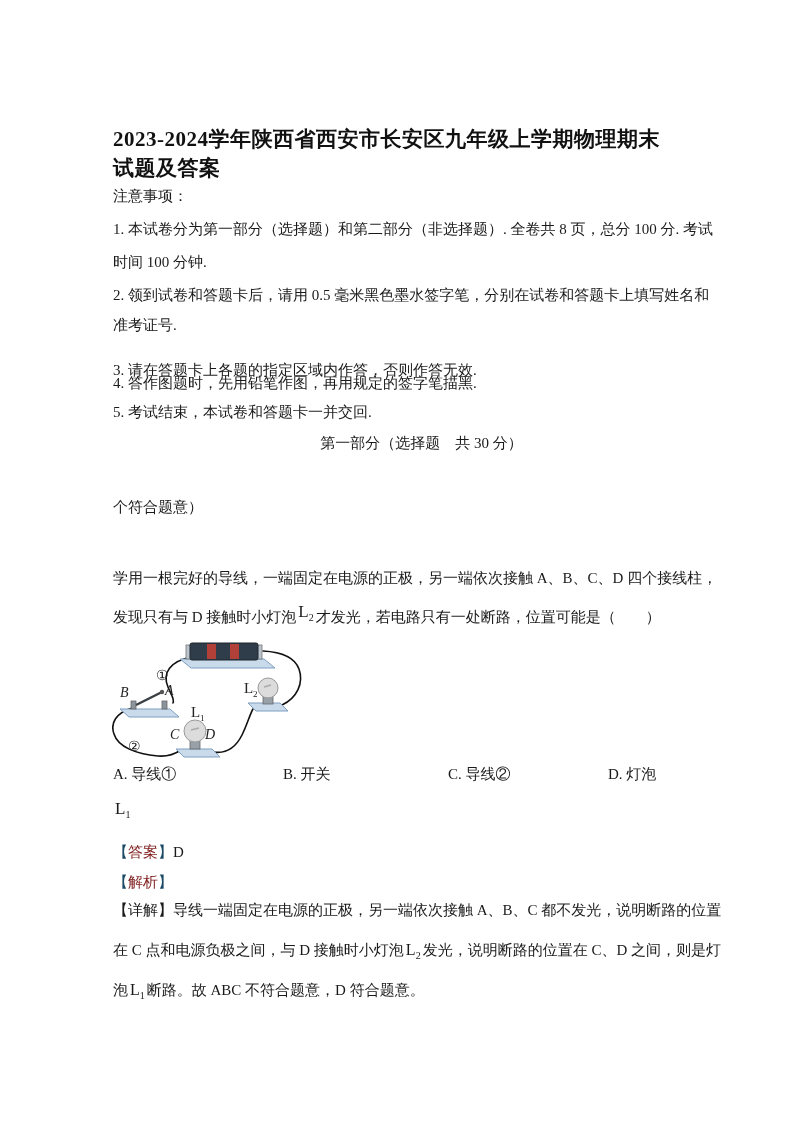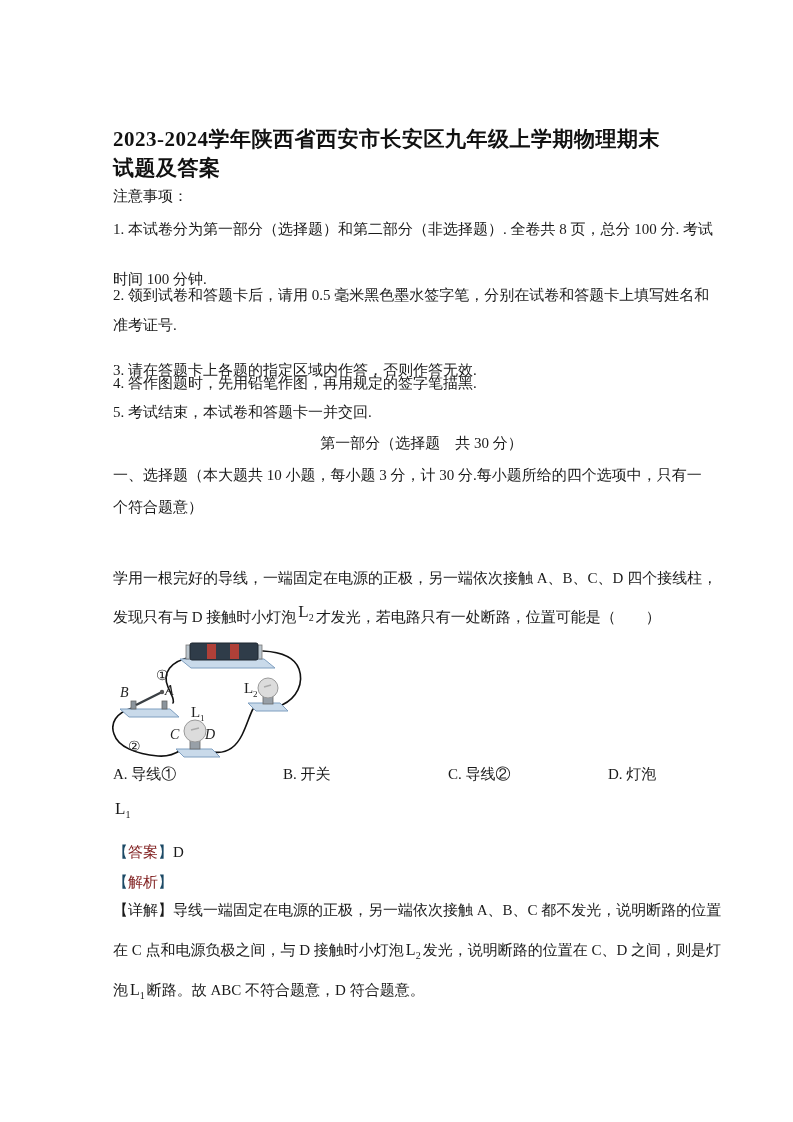--- a/index.html
+++ b/index.html
@@ -24,29 +24,28 @@
 </head>
 <body>
 
 <div id="page">
 
   <div class="title-line" style="top:100px;margin-top:24px;">2023-2024学年陕西省西安市长安区九年级上学期物理期末</div>
   <div class="title-line" style="top:153px;">试题及答案</div>
 
   <div class="tl" style="top:185px;">注意事项：</div>
   <div class="tl" style="top:218px;">1. 本试卷分为第一部分（选择题）和第二部分（非选择题）. 全卷共 8 页，总分 100 分. 考试</div>
-  <div class="tl" style="top:268px;">时间 100 分钟.</div>
+  <div class="tl" style="top:251px;">时间 100 分钟.</div>
   <div class="tl" style="top:284px;">2. 领到试卷和答题卡后，请用 0.5 毫米黑色墨水签字笔，分别在试卷和答题卡上填写姓名和</div>
   <div class="tl" style="top:314px;">准考证号.</div>
   <div class="tl" style="top:341px;margin-top:18px;">3. 请在答题卡上各题的指定区域内作答，否则作答无效.</div>
   <div class="tl" style="top:372px;">4. 答作图题时，先用铅笔作图，再用规定的签字笔描黑.</div>
   <div class="tl" style="top:401px;">5. 考试结束，本试卷和答题卡一并交回.</div>
 
   <div class="tl center" style="top:432px;">第一部分（选择题　共 30 分）</div>
-  <div class="tl" style="top:464px;">一、选择题（本大题共 10 小题，每小题 3 分，计 30 分.每小题所给的四个选项中，只有一</div>
   <div class="tl" style="top:496px;">个符合题意）</div>
 
   <div class="tl" style="top:567px;">学用一根完好的导线，一端固定在电源的正极，另一端依次接触 A、B、C、D 四个接线柱，</div>
   <div class="tl" style="top:606px;"><span>发现只有与 D 接触时小灯泡</span><span class="lamp"><span>L</span><sub>2</sub></span><span>才发光，若电路只有一处断路，位置可能是（　　）</span></div>
 
   <svg style="position:absolute;left:112px;top:635px;" width="200" height="134" viewBox="0 0 200 134">
 
     <path class="wire" d="M80,22 C58,26 50,38 56,52 C59,60 63,64 61,68"></path>
     <path class="wire" d="M20,73 C4,78 -2,88 2,99 C6,112 24,119 46,121 C58,122 66,117 69,115"></path>
     <path class="wire" d="M101,117 C114,119 124,112 130,100 C135,90 138,79 141,74"></path>

